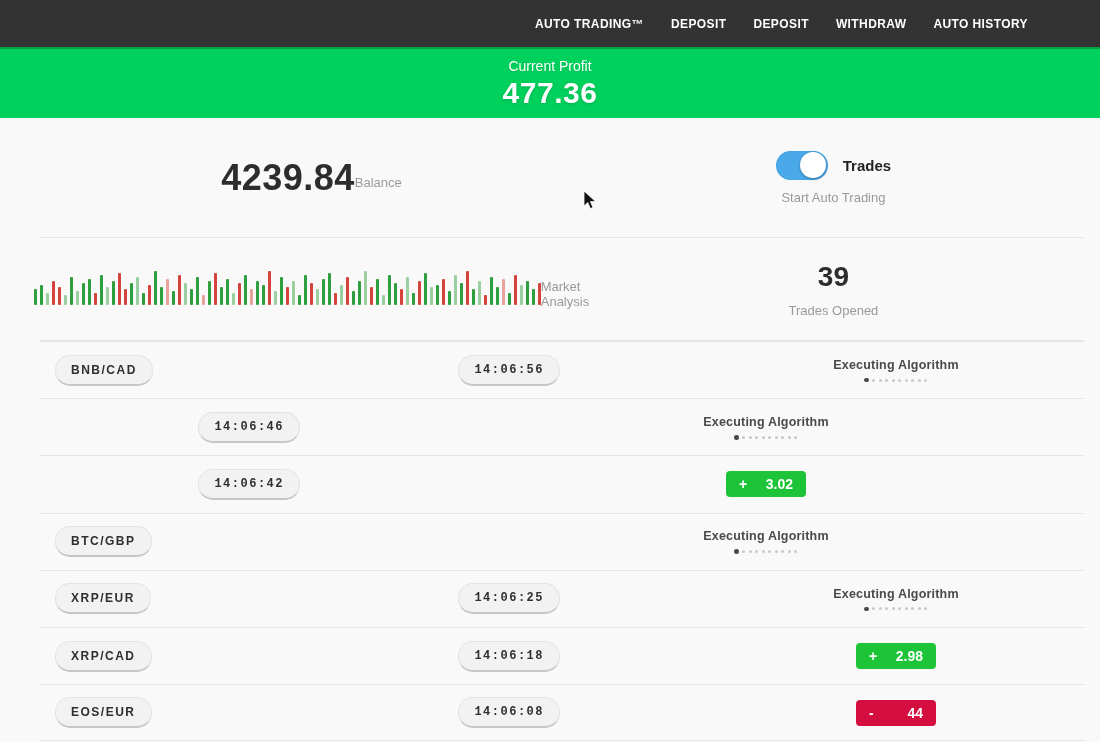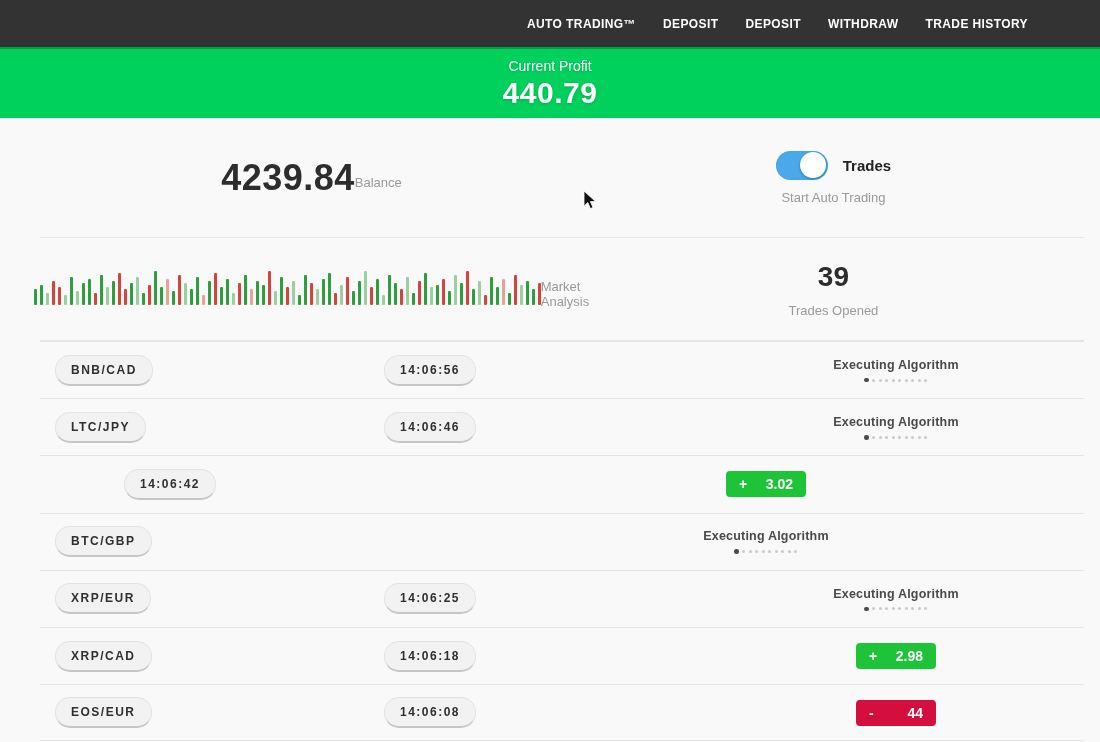--- a/index.html
+++ b/index.html
@@ -71,21 +71,21 @@
   }
   .mini-chart .bar{width:3px;border-radius:1px;}
   
   .rows{margin:0 16px 0 40px;}
   .trow{
     display:flex;align-items:center;height:57.2px;
     border-top:1px solid var(--divider);
   }
   .trow:last-child{border-bottom:1px solid var(--divider);}
   .cell-pair{width:260px;padding-left:15px;}
-  .cell-time{width:260px;display:flex;justify-content:center;}
+  .cell-time{width:260px;display:flex;justify-content:flex-end;font-family:Liberation Mono, monospace;}
   .cell-status{flex:1;display:flex;justify-content:center;padding-left:148px;}
   .chip{
     display:inline-block;background:var(--chip-bg);
     border-radius:15px;border:1px solid #e3e3e3;
     border-bottom:2px solid var(--chip-border);
     padding:7px 15px;min-width:90px;text-align:center;
     font-size:12px;font-weight:700;letter-spacing:1.5px;color:#2f2f2f;
   }
   .exec{display:flex;flex-direction:column;align-items:center;}
   .exec-label{font-size:12.5px;font-weight:700;color:#4a4a4a;letter-spacing:.2px;}
@@ -103,26 +103,26 @@
   .cursor{position:absolute;left:583px;top:190px;width:14px;height:21px;pointer-events:none;z-index:50;}
 </style>
 </head>
 <body>
 
 <nav class="topnav">
   <a>AUTO TRADING™</a>
   <a>DEPOSIT</a>
   <a>DEPOSIT</a>
   <a>WITHDRAW</a>
-  <a>TRADE HISTORY</a>
+  <a>AUTO HISTORY</a>
 </nav>
 
 <header class="banner">
   <div class="blabel">Current Profit</div>
-  <div class="bvalue">440.79</div>
+  <div class="bvalue">477.36</div>
 </header>
 
 <main>
   <section class="sec sec-balance">
     <div class="col-left">
       <div class="big-number">4239.84</div>
       <div class="sub-label">Balance</div>
     </div>
     <div class="col-right">
       <div class="toggle-row">
@@ -254,23 +254,20 @@
               <i></i>
               <i></i>
               <i></i>
             </div>
       </div>
 
     </div>
   </div>
 
   <div class="trow">
-    <div class="cell-pair">
-      <span class="chip chip-pair">LTC/JPY</span>
-    </div>
     <div class="cell-time">
       <span class="chip chip-time">14:06:46</span>
     </div>
     <div class="cell-status">
       <div class="exec">
         <div class="exec-label">Executing Algorithm</div>
         <div class="dots">
               <i class="on"></i>
               <i></i>
               <i></i>

